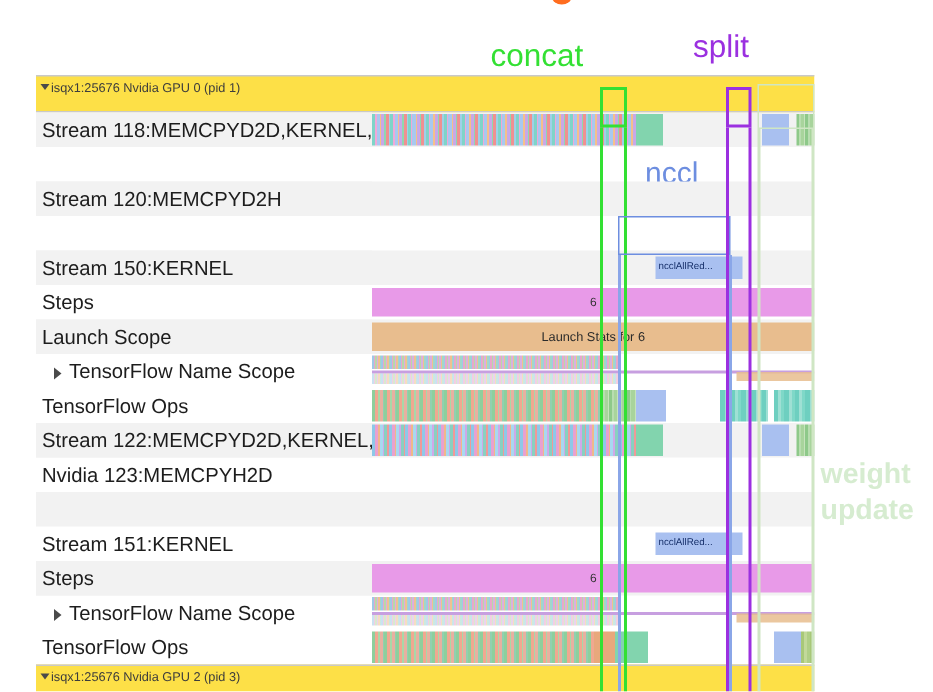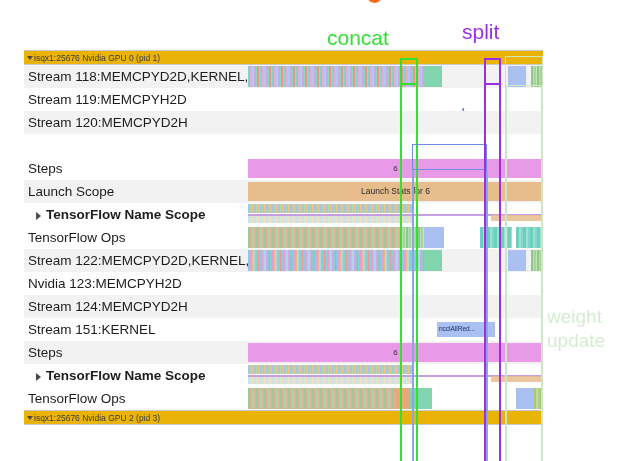--- a/index.html
+++ b/index.html
@@ -5,41 +5,41 @@
   html,body{margin:0;padding:0;background:#ffffff;}
   body{width:622px;height:461px;position:relative;overflow:hidden;
        font-family:"Liberation Sans","DejaVu Sans",sans-serif;
        -webkit-font-smoothing:antialiased;}
 
   
   .annot{position:absolute;white-space:nowrap;}
   #annot-concat{left:327px;top:26px;font-size:21px;color:#33e033;}
   #annot-split{left:462px;top:20px;font-size:21px;color:#9b30e0;}
   #annot-nccl{left:430px;top:105px;font-size:20px;color:#6d8ee0;}
-  #annot-weight{left:547px;top:305px;font-size:19px;color:#d6ecd0;line-height:24px;}
+  #annot-weight{left:547px;top:305px;font-size:19px;color:#d6ecd0;line-height:24px;font-weight:bold;}
   #annot-weight span{display:block;}
   #annot-orange{position:absolute;left:368px;top:-7px;width:13px;height:10px;
                 background:#ff6d1f;border-radius:50%;}
 
   
   #viewer{position:absolute;left:24px;top:50px;width:519px;height:411px;overflow:hidden;}
 
-  .grp-header{height:15px;background:#eab308;border-top:1px solid #c9c9c9;
+  .grp-header{height:25px;background:#fde047;border-top:1px solid #c9c9c9;
               border-bottom:1px solid #c9c9c9;box-sizing:border-box;
               font-size:8.5px;color:#3c3c3c;line-height:14px;padding-left:10px;position:relative;}
   .grp-header .tri{position:absolute;left:3px;top:5px;width:0;height:0;
                    border-left:3.5px solid transparent;border-right:3.5px solid transparent;
                    border-top:4.5px solid #4a4a4a;}
 
   .row{position:relative;height:23px;box-sizing:border-box;}
   .row.alt{background:#f2f2f2;}
   .row .lbl{position:absolute;left:0;top:0;width:224px;height:23px;line-height:23px;
             font-size:13.5px;color:#1d1d1d;white-space:nowrap;overflow:hidden;
             padding-left:4px;box-sizing:border-box;z-index:3;background:inherit;}
-  .row.sub .lbl{padding-left:22px;font-weight:bold;}
+  .row.sub .lbl{padding-left:22px;}
   .row.sub .lbl .tri{position:absolute;left:12px;top:9px;width:0;height:0;
                      border-top:4px solid transparent;border-bottom:4px solid transparent;
                      border-left:5px solid #4a4a4a;}
   .row .lane{position:absolute;left:224px;top:0;right:0;height:23px;overflow:hidden;}
 
   
   .blk{position:absolute;top:3px;height:17px;}
   .blk.full{top:1px;height:21px;}
   .steps-bar{position:absolute;left:0;top:2px;height:19px;background:#e89ae8;}
   .steps-bar .num{position:absolute;left:50%;top:0;transform:translateX(-50%);
@@ -100,33 +100,38 @@
     <div class="lbl">Stream 118:MEMCPYD2D,KERNEL,MEMCPYP2P</div>
     <div class="lane">
       <div class="blk full s-multi" style="left:0;width:176px;"></div>
       <div class="blk full" style="left:176px;width:18px;background:#82d4ae;"></div>
       <div class="blk full" style="left:260px;width:18px;background:#a9c0f0;"></div>
       <div class="blk full s-green" style="left:283px;width:38px;"></div>
     </div>
   </div>
 
   <div class="row">
-    <div class="lbl">Stream 119:MEMCPYH2D</div>
     <div class="lane"></div>
   </div>
 
   <div class="row alt">
     <div class="lbl">Stream 120:MEMCPYD2H</div>
     <div class="lane"></div>
   </div>
 
   <div class="row">
     <div class="lane"></div>
   </div>
 
+  <div class="row alt">
+    <div class="lbl">Stream 150:KERNEL</div>
+    <div class="lane">
+      <div class="nccl-blk" style="left:189px;top:4px;width:58px;height:15px;">ncclAllRed...</div>
+    </div>
+  </div>
 
   <div class="row">
     <div class="lbl">Steps</div>
     <div class="lane">
       <div class="steps-bar" style="width:295px;">
         <span class="num">6</span>
       </div>
     </div>
   </div>
 
@@ -171,21 +176,20 @@
       <div class="blk full s-green" style="left:283px;width:38px;"></div>
     </div>
   </div>
 
   <div class="row">
     <div class="lbl">Nvidia 123:MEMCPYH2D</div>
     <div class="lane"></div>
   </div>
 
   <div class="row alt">
-    <div class="lbl">Stream 124:MEMCPYD2H</div>
     <div class="lane"></div>
   </div>
 
   <div class="row">
     <div class="lbl">Stream 151:KERNEL</div>
     <div class="lane">
       <div class="nccl-blk" style="left:189px;top:4px;width:58px;height:15px;">ncclAllRed...</div>
     </div>
   </div>
 

